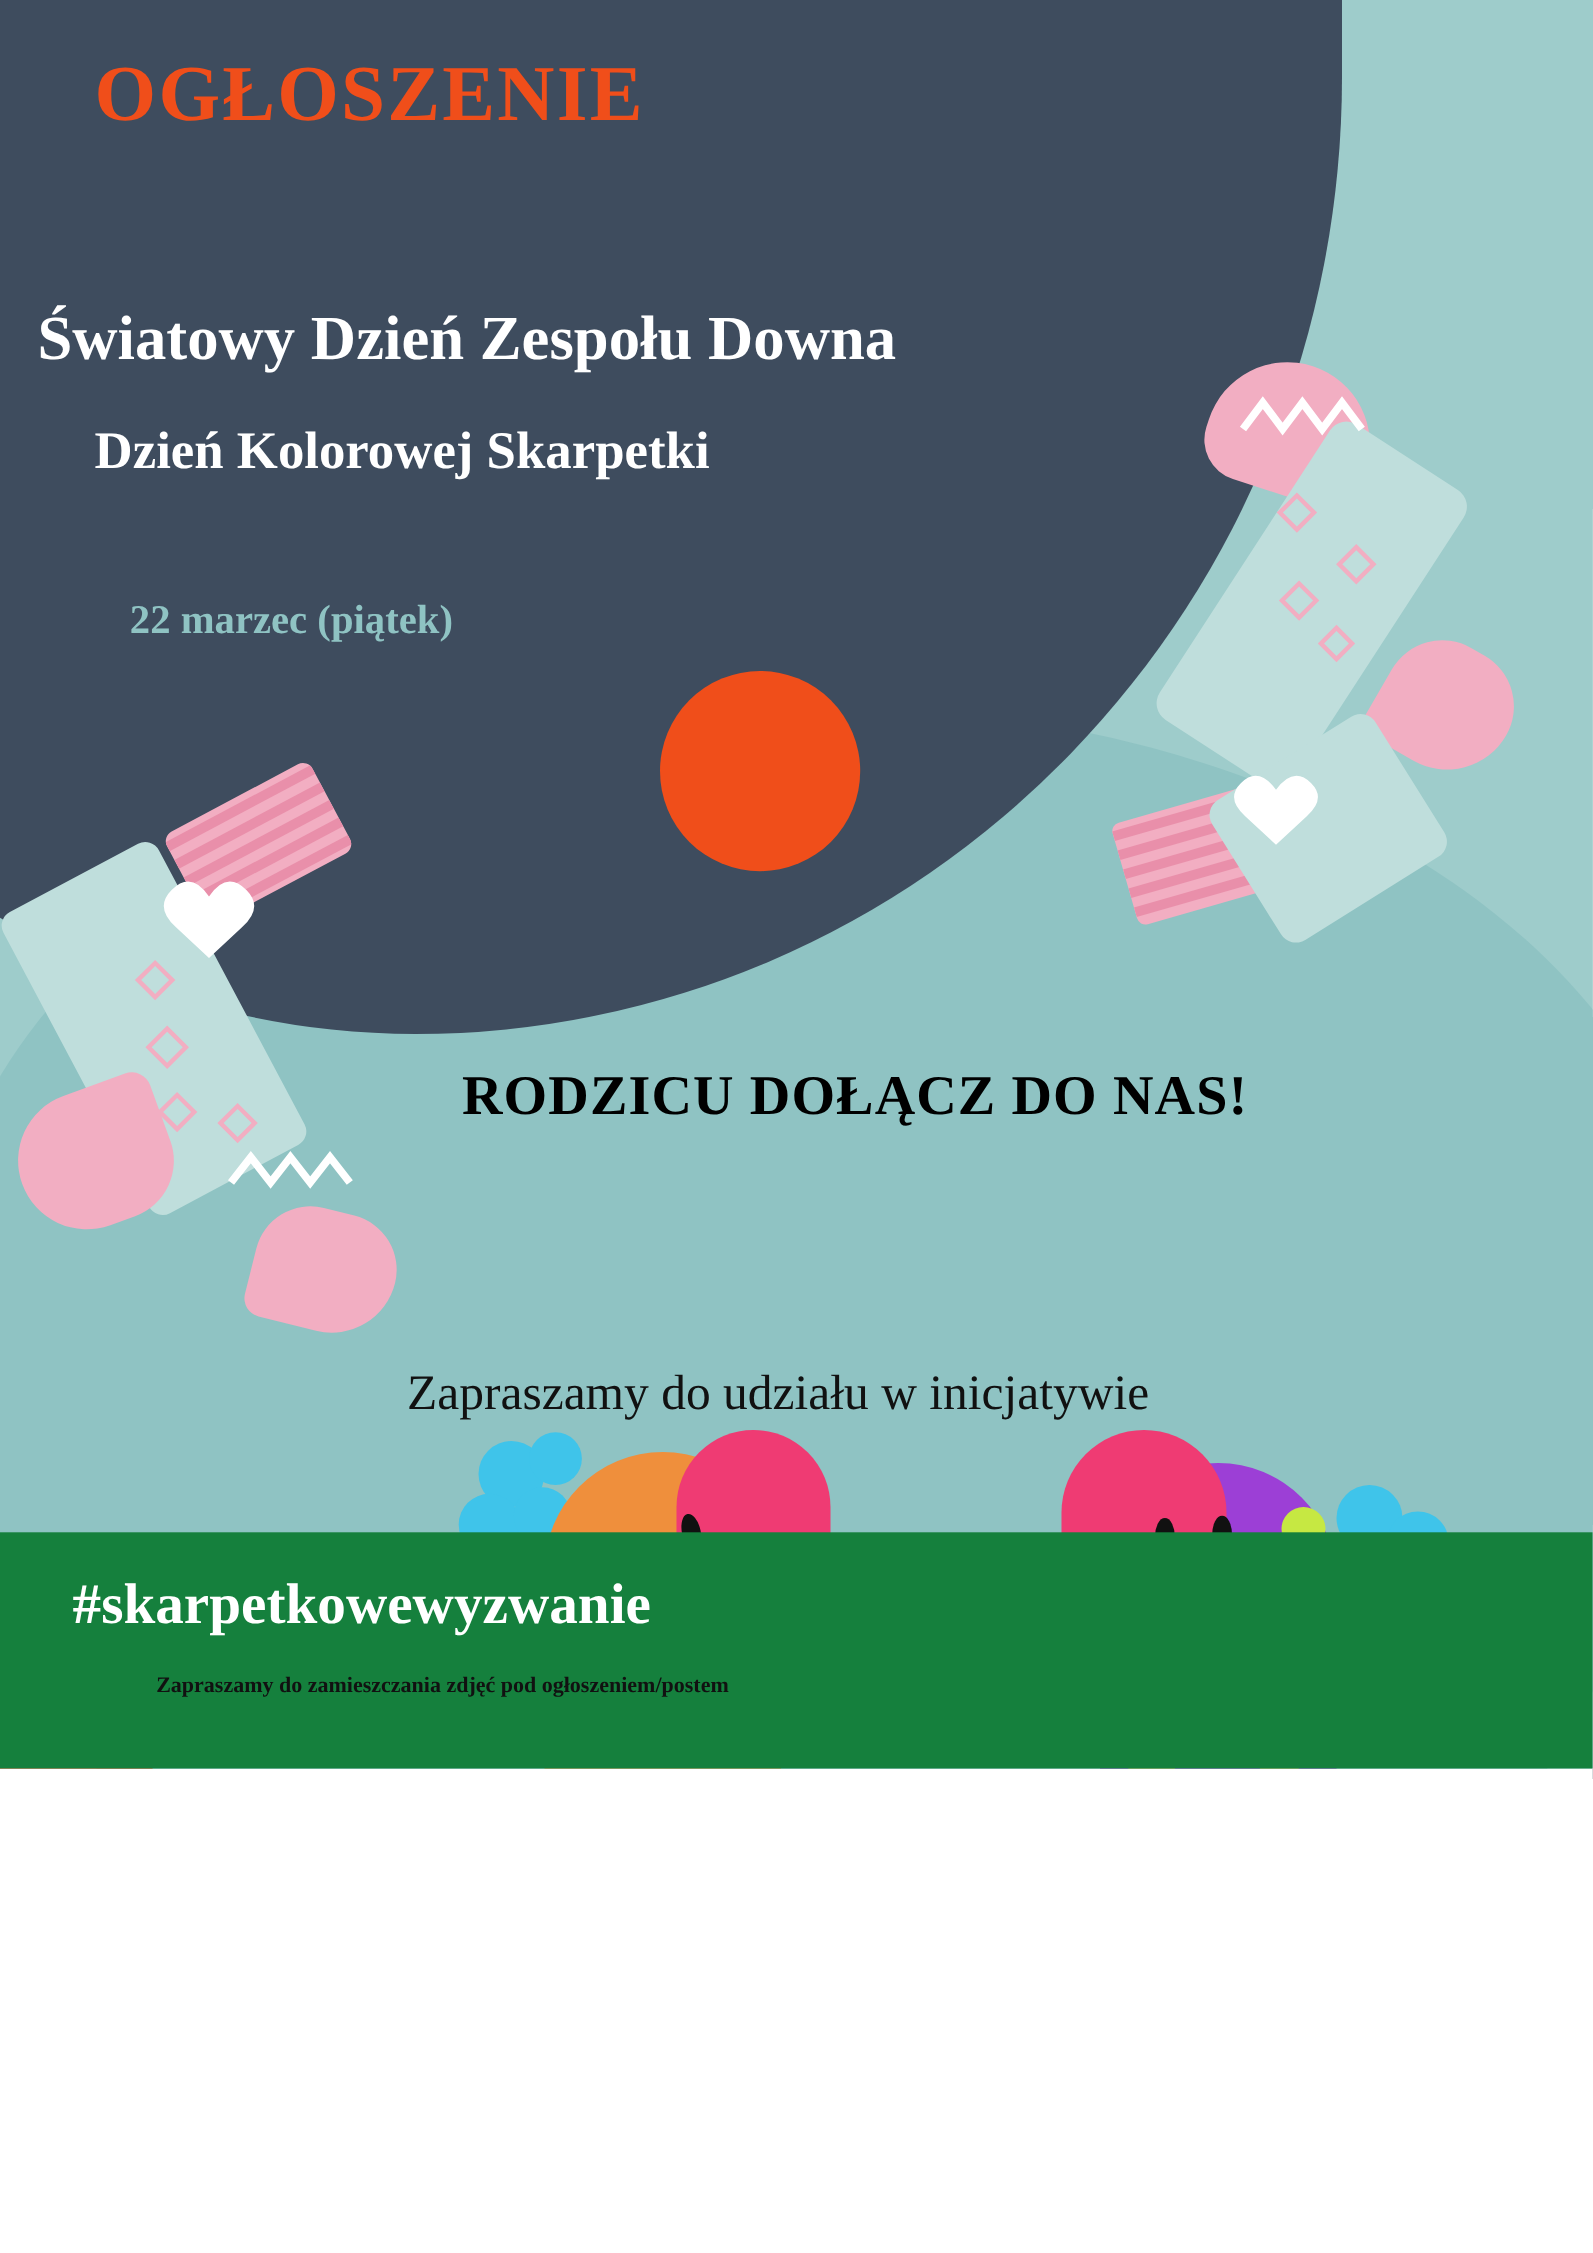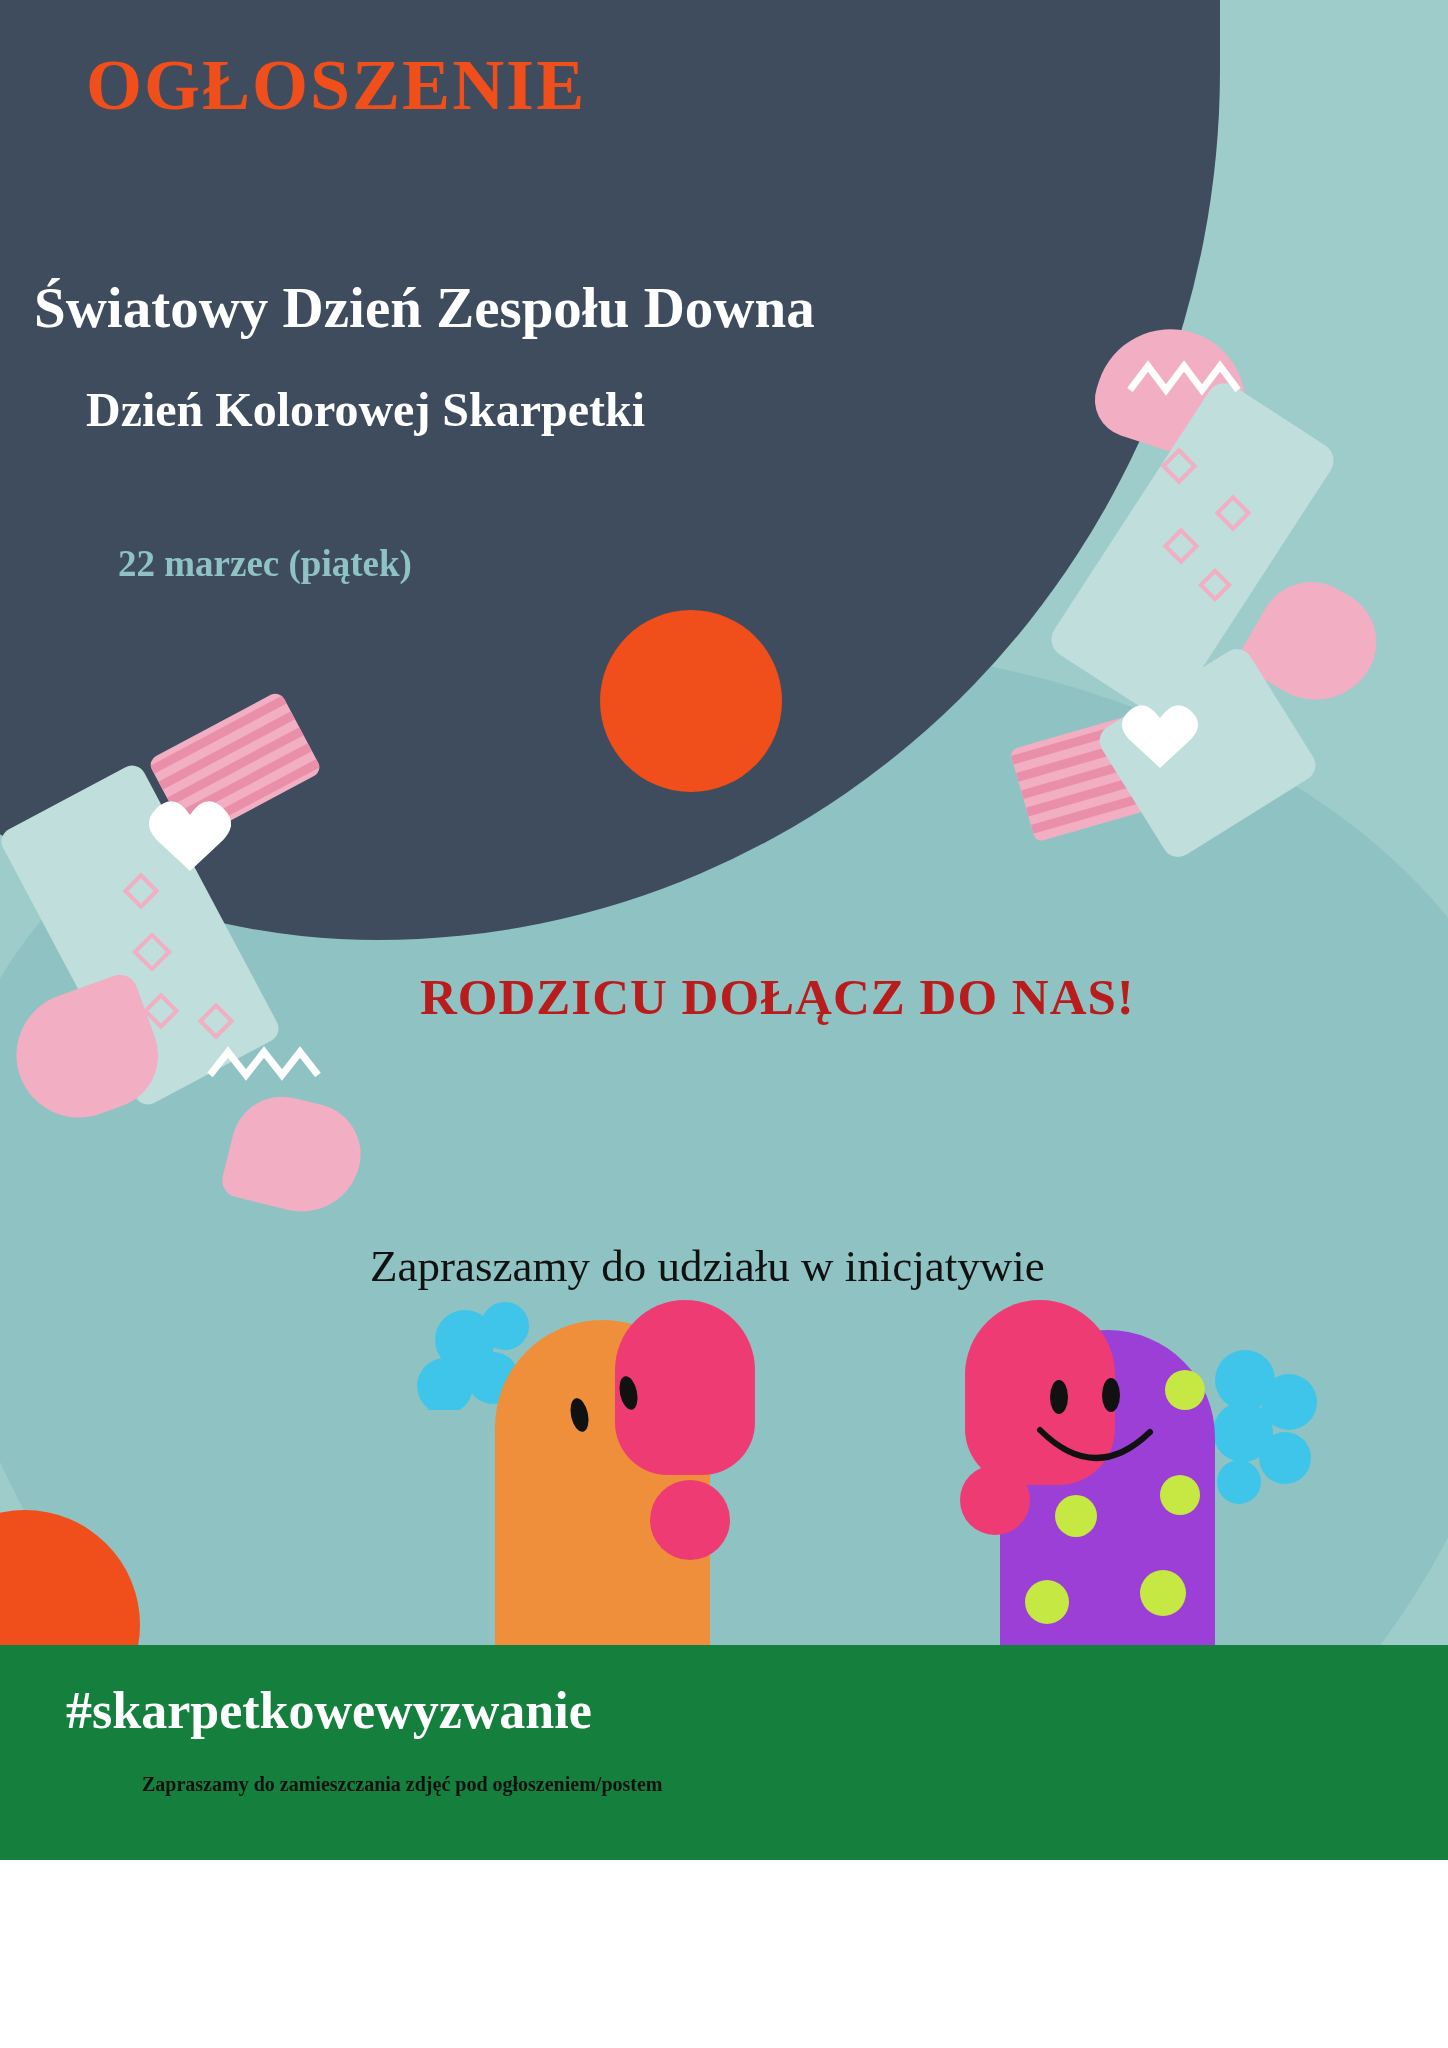--- a/index.html
+++ b/index.html
@@ -6,21 +6,21 @@
     margin: 0;
     padding: 0;
     background: #ffffff;
   }
   body {
     font-family: "Liberation Serif", serif;
   }
   .poster {
     position: relative;
     width: 1448px;
-    height: 1860px;
+    height: 1608px;
     overflow: hidden;
     background: #9ec9c9;
   }
 
   
   .bg-teal {
     position: absolute;
     inset: 0;
     background: #9ecccb;
   }
@@ -102,21 +102,21 @@
     top: 542px;
     color: #8fc3c3;
     font-size: 37px;
     font-weight: bold;
   }
 
   .cta {
     position: absolute;
     left: 420px;
     top: 968px;
-    color: #b91c1c;
+    color: #000000;
     font-size: 51px;
     font-weight: bold;
     letter-spacing: 1px;
   }
   .sub1 {
     position: absolute;
     left: 430px;
     top: 1110px;
     color: #111111;
     font-size: 45px;

